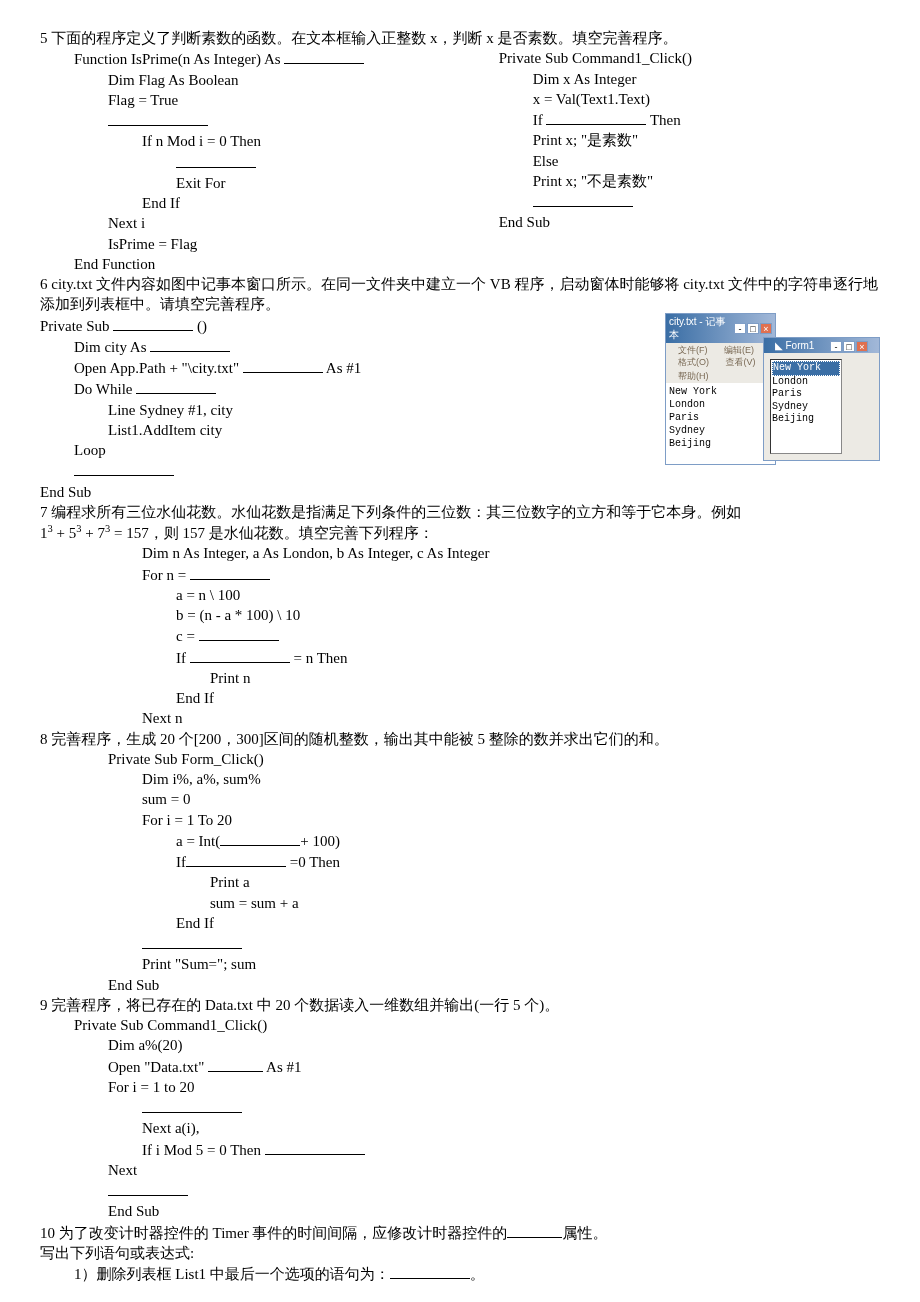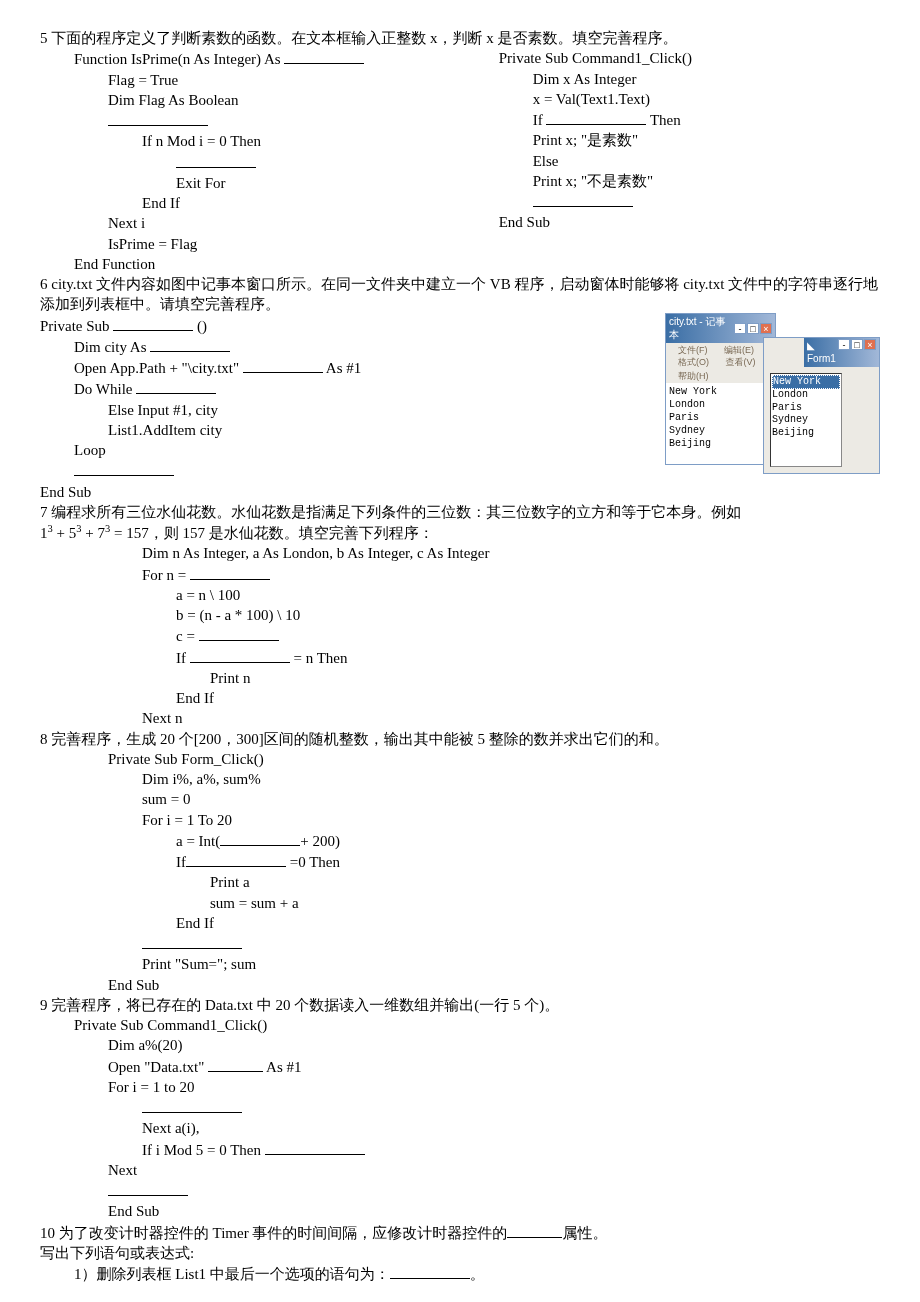--- a/index.html
+++ b/index.html
@@ -76,22 +76,22 @@
   .form-win {
     width: 115px;
     background:#eceae4;
     border:1px solid #7e9dc6;
     font-size:10px;
     font-family: Tahoma, sans-serif;
   }
   .form-title {
     background: linear-gradient(to right, #3a6ea5, #a2b8d8);
     color:#fff;
-    padding:1px 3px;
-    display:flex; justify-content:space-between; align-items:flex-start;margin-left:40px;
+    padding:1px 11px;
+    display:flex; justify-content:space-between; align-items:flex-end;
   }
   .form-body {
     padding: 6px;
   }
   .listbox {
     background:#fff;
     border:1px inset #888;
     width: 68px;
     font-family: "Courier New", monospace;
     font-size:10px;
@@ -111,22 +111,22 @@
   .win-wrap .form-win { position:absolute; top:24px; left:98px; }
   sup { font-size: 0.7em; }
 </style>
 </head>
 <body>
 
 <div>5 下面的程序定义了判断素数的函数。在文本框输入正整数 x，判断 x 是否素数。填空完善程序。</div>
 <div class="two-col">
   <div class="col-left">
     <div class="indent1"><span>Function IsPrime(n As Integer) As </span><span class="blank blank-md"></span></div>
+    <div class="indent2">Dim Flag As Boolean</div>
     <div class="indent2">Flag = True</div>
-    <div class="indent2">Dim Flag As Boolean</div>
     <div class="indent2"><span class="blank blank-lg"></span></div>
     <div class="indent3">If n Mod i = 0 Then</div>
     <div class="indent4"><span class="blank blank-md"></span></div>
     <div class="indent4">Exit For</div>
     <div class="indent3">End If</div>
     <div class="indent2">Next i</div>
     <div class="indent2">IsPrime = Flag</div>
     <div class="indent1">End Function</div>
   </div>
   <div class="col-right">
@@ -192,21 +192,21 @@
       </div>
     </div>
   </div>
 </div>
 
 <div>
   <div><span>Private Sub </span><span class="blank blank-md"></span><span> ()</span></div>
   <div class="indent1"><span>Dim city As </span><span class="blank blank-md"></span></div>
   <div class="indent1"><span>Open App.Path + "\city.txt" </span><span class="blank blank-md"></span><span> As #1</span></div>
   <div class="indent1"><span>Do While </span><span class="blank blank-md"></span></div>
-  <div class="indent2">Else Input #1, city</div>
+  <div class="indent2">Line Sydney #1, city</div>
   <div class="indent2">List1.AddItem city</div>
   <div class="indent1">Loop</div>
   <div class="indent1"><span class="blank blank-lg"></span></div>
   <div>End Sub</div>
 </div>
 
 <div style="clear:both"></div>
 
 <div>
   <span>7 编程求所有三位水仙花数。水仙花数是指满足下列条件的三位数：其三位数字的立方和等于它本身。例如</span>
@@ -225,21 +225,21 @@
   <div class="indent4">End If</div>
   <div class="indent3">Next n</div>
 </div>
 
 <div>8 完善程序，生成 20 个[200，300]区间的随机整数，输出其中能被 5 整除的数并求出它们的和。</div>
 <div>
   <div class="indent2">Private Sub Form_Click()</div>
   <div class="indent3">Dim i%, a%, sum%</div>
   <div class="indent3">sum = 0</div>
   <div class="indent3">For i = 1 To 20</div>
-  <div class="indent4"><span>a = Int(</span><span class="blank blank-md"></span><span>+ 200)</span></div>
+  <div class="indent4"><span>a = Int(</span><span class="blank blank-md"></span><span>+ 100)</span></div>
   <div class="indent4"><span>If</span><span class="blank blank-lg"></span><span> =0 Then</span></div>
   <div class="indent5">Print a</div>
   <div class="indent5">sum = sum + a</div>
   <div class="indent4">End If</div>
   <div class="indent3"><span class="blank blank-lg"></span></div>
   <div class="indent3">Print "Sum="; sum</div>
   <div class="indent2">End Sub</div>
 </div>
 
 <div>9 完善程序，将已存在的 Data.txt 中 20 个数据读入一维数组并输出(一行 5 个)。</div>

